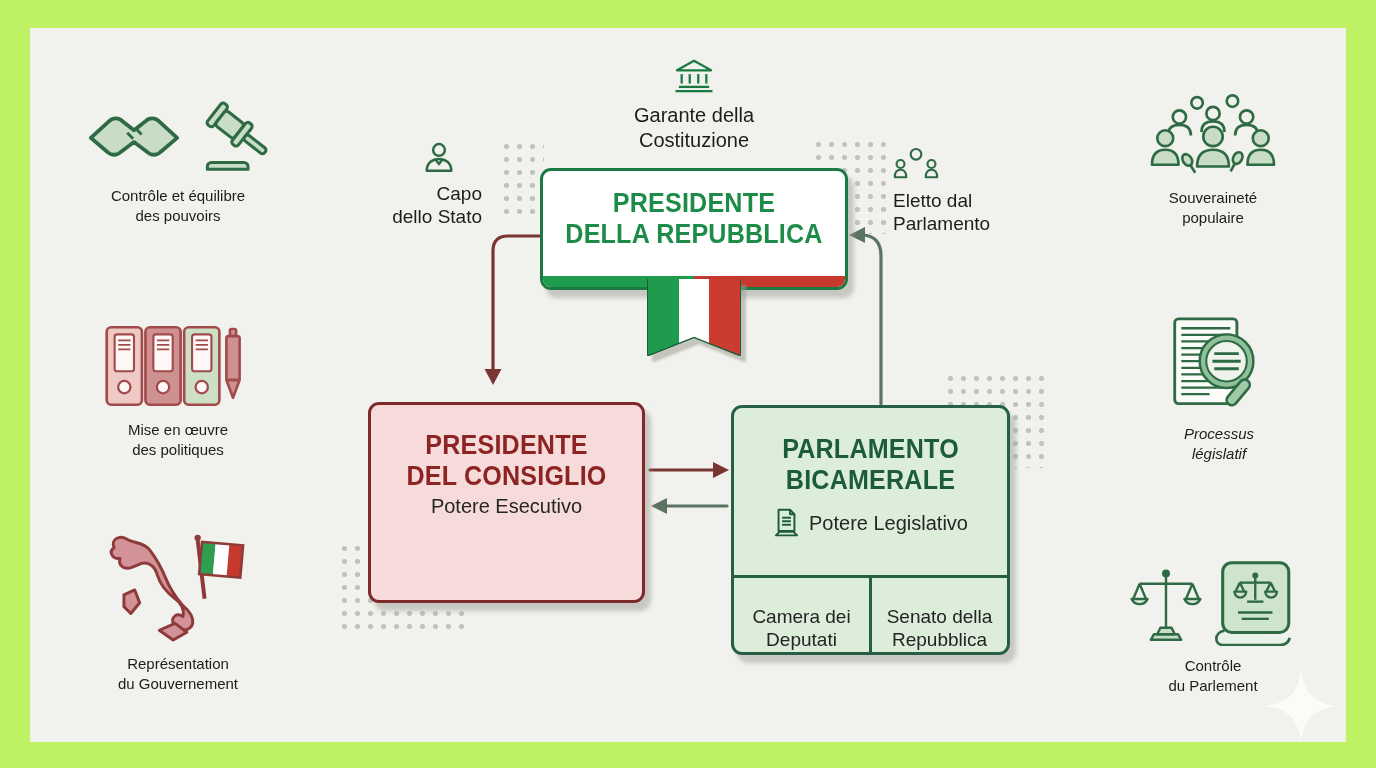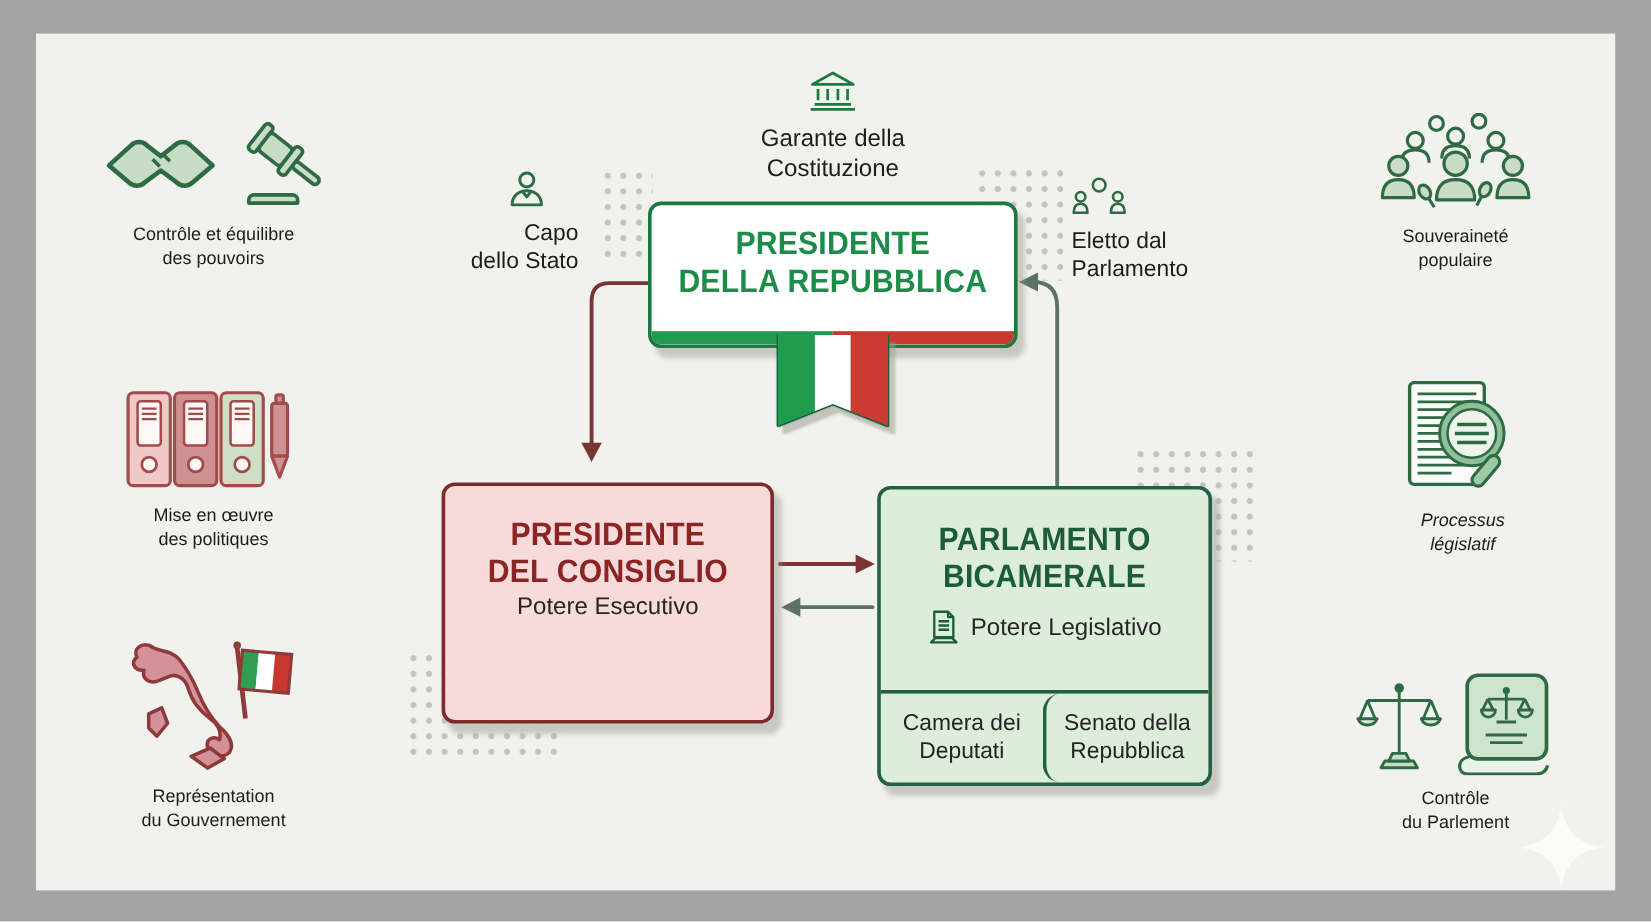--- a/index.html
+++ b/index.html
@@ -1,16 +1,16 @@
 <!DOCTYPE html>
 <html><head>
 <meta charset="utf-8">
 <style>
   html,body{margin:0;padding:0;background:#ffffff;}
-  .stage{position:relative;width:1376px;height:768px;background:#a3a3a3;overflow:hidden;
+  .stage{position:relative;width:1376px;height:768px;background:#bef264;overflow:hidden;
          font-family:"Liberation Sans", sans-serif;color:#1f1f1f;}
   .board{position:absolute;left:30px;top:28px;width:1316px;height:714px;background:#f1f1ed;z-index:0;}
 
   .dots{position:absolute;background-image:radial-gradient(#c3c3be 2.2px, transparent 2.9px);
         background-size:13px 13px;z-index:1;}
   .arrows{position:absolute;left:0;top:0;z-index:2;pointer-events:none;}
 
   .gov-box{position:absolute;box-sizing:border-box;border-radius:11px;z-index:3;
            box-shadow:6px 8px 4px rgba(150,150,142,.45);}
   .box-title{font-weight:bold;text-align:center;line-height:1.13;letter-spacing:.2px;
@@ -33,22 +33,22 @@
   .consiglio-box .box-title{font-size:27px;color:#8c2424;padding-top:25px;}
   .role-row{display:flex;align-items:center;justify-content:center;gap:9px;margin-top:15px;
             font-size:20px;color:#262626;}
   .role-line2{text-align:center;font-size:20px;color:#262626;margin-top:4px;}
 
   .parlamento-box{left:731px;top:405px;width:279px;height:250px;background:#dcedd9;
                   border:3px solid #256045;display:flex;flex-direction:column;}
   .parlamento-box .box-title{font-size:27px;color:#1d5c38;padding-top:26px;}
   .parl-top{height:167px;}
   .chambers{flex:1;display:flex;border-top:3px solid #256045;}
-  .chamber{flex:1;display:flex;align-items:center;justify-content:center;text-align:center;
-           font-size:19px;color:#242424;line-height:1.25;border-radius:15px;}
+  .chamber{flex:1;display:flex;align-items:flex-end;justify-content:center;text-align:center;
+           font-size:19px;color:#242424;line-height:1.25;}
   .chamber + .chamber{border-left:3px solid #256045;}
 
   .note{position:absolute;z-index:3;font-size:19px;line-height:1.22;color:#1d1d1d;}
   .garante-note{left:594px;top:58px;width:200px;text-align:center;font-size:20px;}
   .garante-note .note-text{margin-top:4px;}
   .capo-note{left:360px;top:141px;width:122px;text-align:right;}
   .capo-note .note-icon{margin-right:26px;}
   .capo-note .note-text{margin-top:3px;}
   .eletto-note{left:893px;top:147px;width:140px;text-align:left;}
   .eletto-note .note-text{margin-top:3px;}

